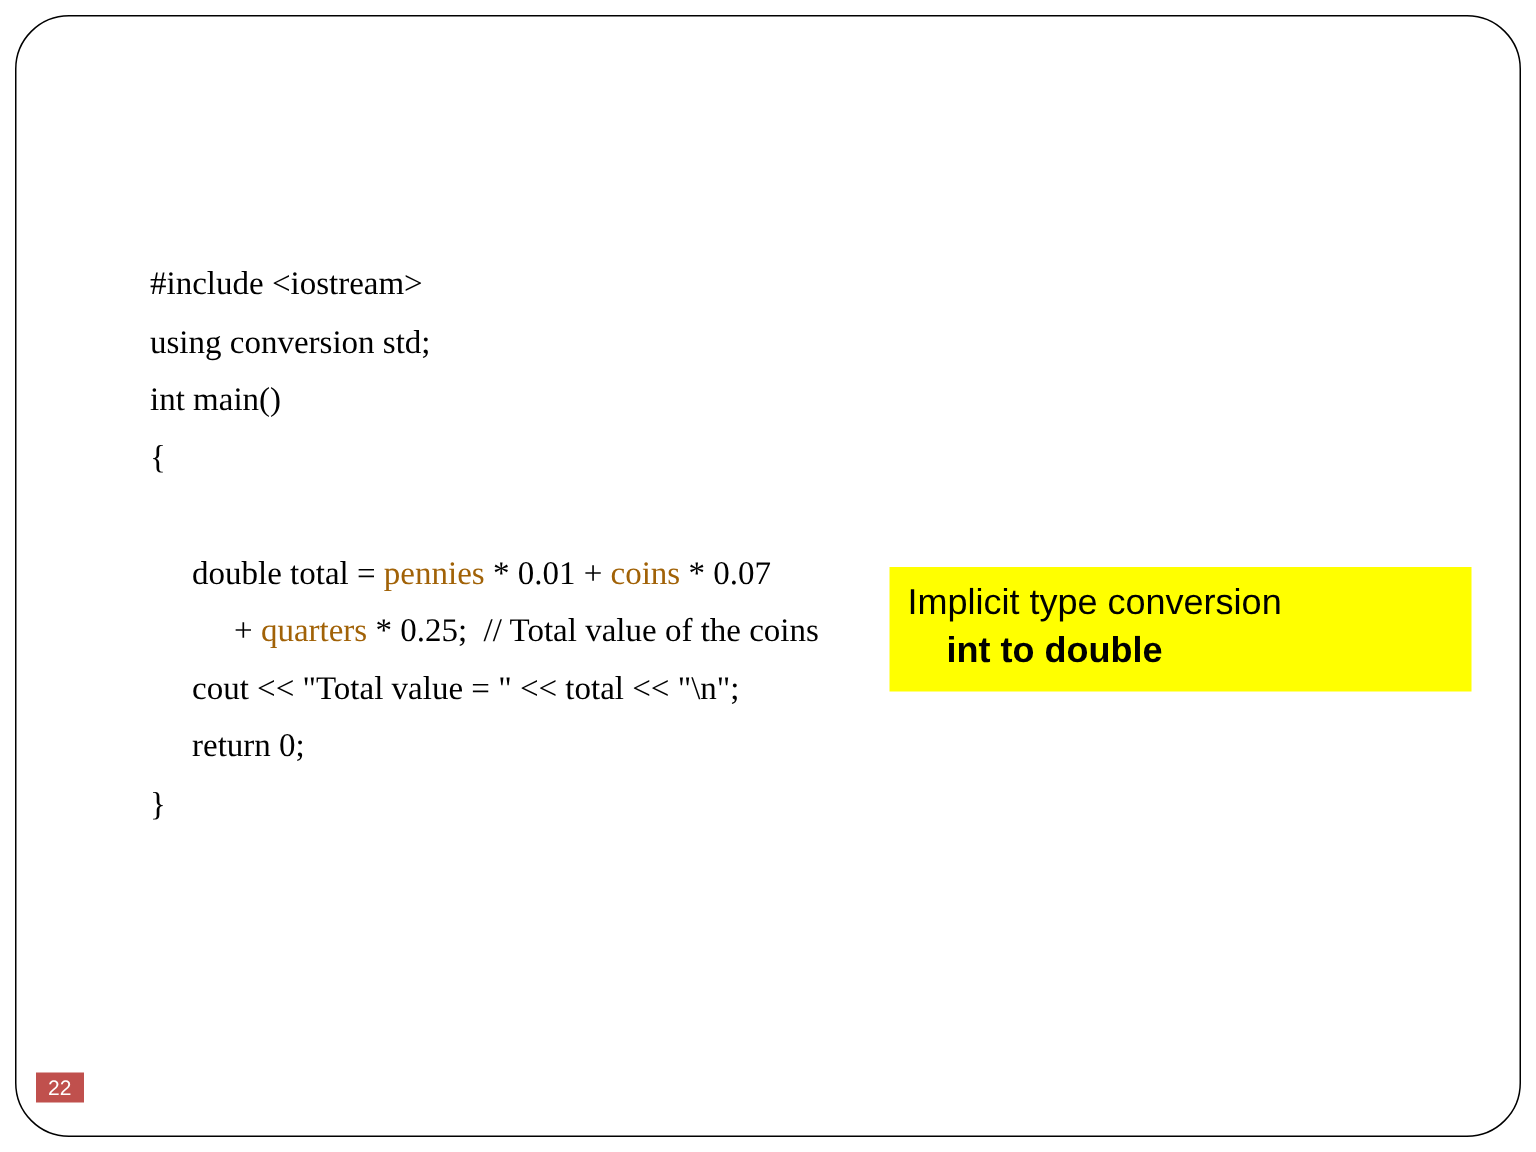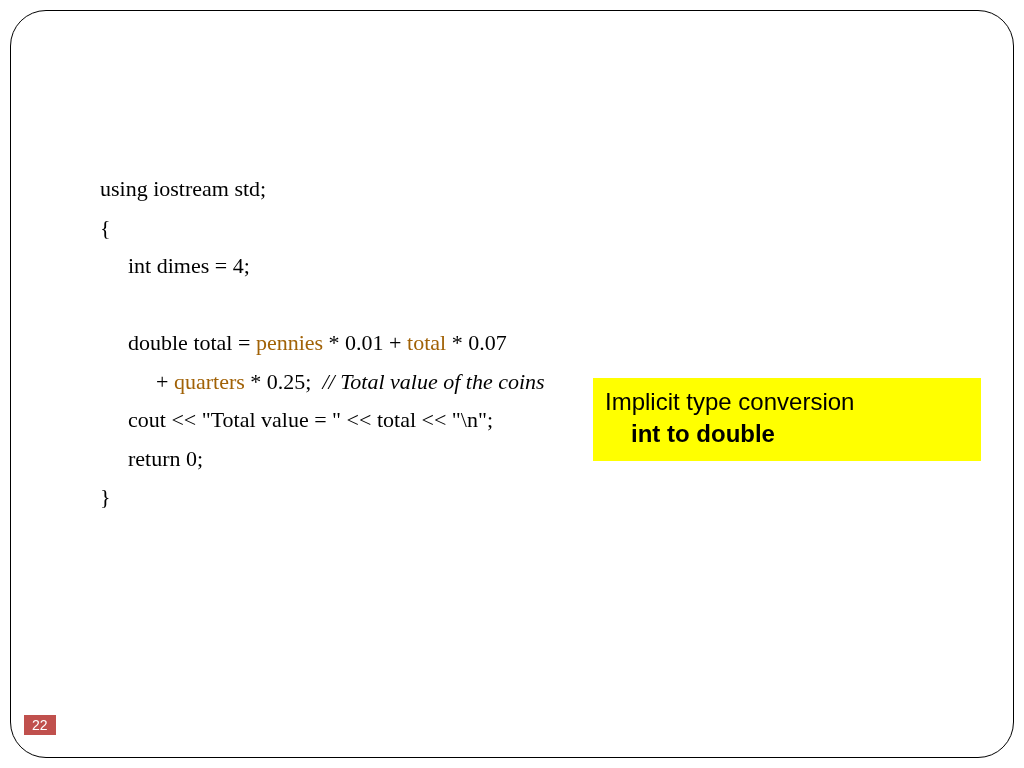--- a/index.html
+++ b/index.html
@@ -28,21 +28,21 @@
     line-height: 1.75;
     color: #000;
   }
   .code-line {
     white-space: pre;
   }
   .indent1 { padding-left: 28px; }
   .indent2 { padding-left: 56px; }
   .comment-red { color: #b30000; }
   .var-red { color: #a16207; }
-  .comment-italic { font-style: italic; }
+  .comment-italic { }
   .callout-box {
     position: absolute;
     top: 378px;
     left: 593px;
     width: 388px;
     background: #ffff00;
     font-family: Verdana, Tahoma, sans-serif;
     font-size: 24px;
     color: #000;
     padding: 8px 12px 10px 12px;
@@ -59,25 +59,26 @@
     font-size: 14px;
     padding: 2px 8px;
   }
 </style>
 </head>
 <body>
 
 <div class="slide-frame"></div>
 
 <div class="code-block">
-  <div class="code-line">using iostream std;</div>
+  <div class="code-line">#include &lt;iostream&gt;</div>
+  <div class="code-line">using conversion std;</div>
+  <div class="code-line">int main()</div>
   <div class="code-line">{</div>
-  <div class="code-line indent1">int dimes = 4;</div>
   <div class="code-line">&nbsp;</div>
-  <div class="code-line indent1"><span>double total = </span><span class="var-red">pennies</span><span> * 0.01 + </span><span class="var-red">total</span><span> * 0.07</span></div>
+  <div class="code-line indent1"><span>double total = </span><span class="var-red">pennies</span><span> * 0.01 + </span><span class="var-red">coins</span><span> * 0.07</span></div>
   <div class="code-line indent2"><span>+ </span><span class="var-red">quarters</span><span> * 0.25;  </span><span class="comment-italic">// Total value of the coins</span></div>
   <div class="code-line indent1">cout &lt;&lt; "Total value = " &lt;&lt; total &lt;&lt; "\n";</div>
   <div class="code-line indent1">return 0;</div>
   <div class="code-line">}</div>
 </div>
 
 <div class="callout-box">
   <div>Implicit type conversion</div>
   <div class="callout-line2">int to double</div>
 </div>

